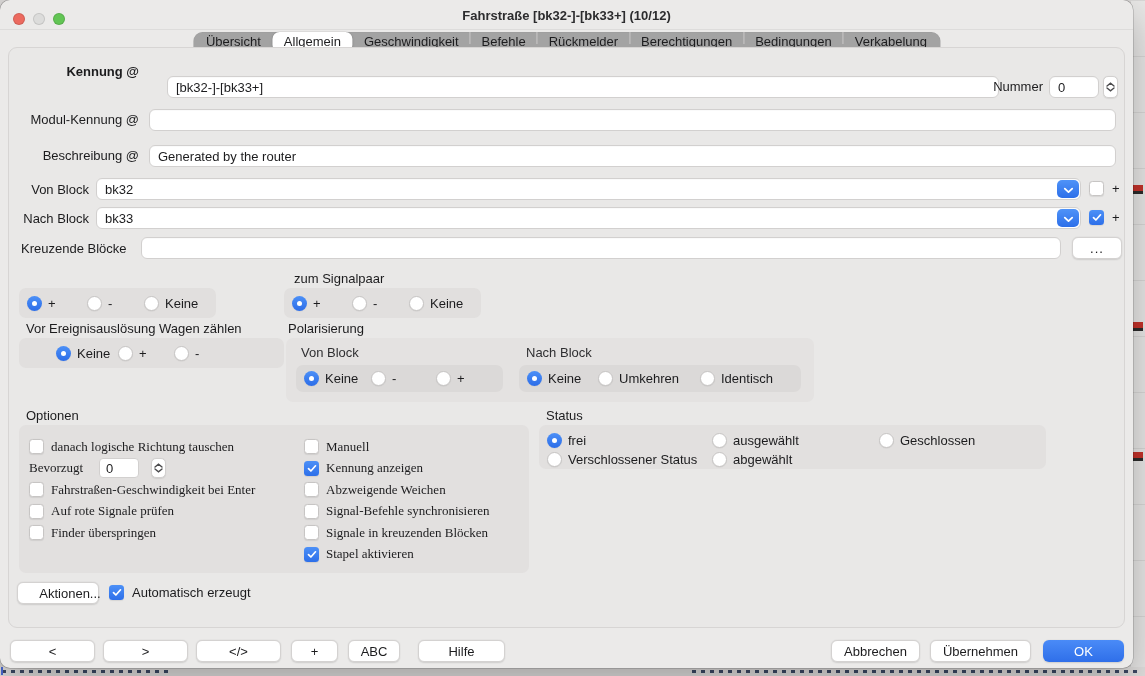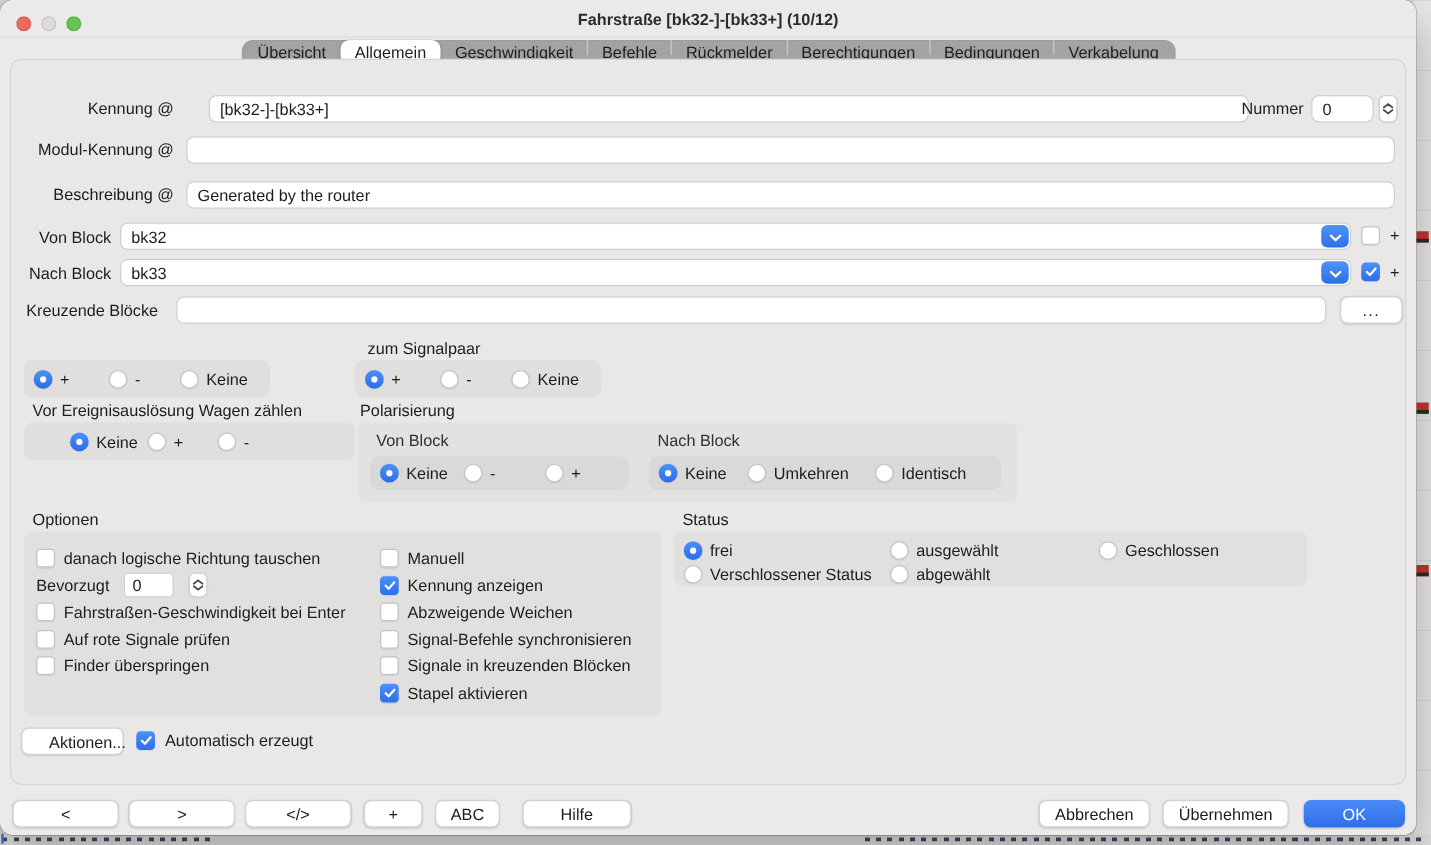--- a/index.html
+++ b/index.html
@@ -95,35 +95,35 @@
   .polar-nach-box{left:233px;top:27px;width:282px;height:27px;}
   .polar-nach-box .radio-item{width:71px;}
   .polar-nach-box .radio-item:nth-child(2){width:102px;}
   .polar-nach-box .radio-item:last-child{width:auto;}
 
   .pos-opt-box{left:10px;top:377px;width:510px;height:148px;background:#e2e0df;}
   .opt-col{position:absolute;top:11px;display:flex;flex-direction:column;}
   .pos-opt-left{left:10px;}
   .pos-opt-right{left:285px;}
   .opt-row{height:21.5px;display:flex;align-items:center;gap:7px;}
-  .opt-lbl{white-space:nowrap;}
+  .opt-lbl{white-space:nowrap;font-family:Liberation Serif, serif;}
   .stepper-row .opt-lbl{width:63px;}
   .mini-field{height:20px;width:40px;box-sizing:border-box;background:#fff;border:1px solid #d2d0cf;
     border-radius:4px;display:flex;align-items:center;padding:0 6px;}
 
   .pos-status-box{left:530px;top:377px;width:507px;height:44px;background:#e2e0df;padding-top:6px;}
   .status-row{display:grid;grid-template-columns:165px 167px auto;align-items:center;height:19px;padding-left:8px;}
 
   .btn{position:absolute;height:22px;box-sizing:border-box;background:#fff;border:1px solid #d4d2d1;
     border-radius:6px;display:flex;align-items:center;justify-content:center;font-size:13px;
     box-shadow:0 0.5px 1.5px rgba(0,0,0,.12);white-space:nowrap;}
   .btn.primary{background:linear-gradient(#4a8bf7,#2f6fe9);color:#fff;border:none;}
 
   
-  .pos-kennung-lbl{left:0;top:31px;width:130px;}
+  .pos-kennung-lbl{left:0;top:16px;width:130px;font-weight:bold;}
   .pos-kennung-field{left:140px;top:28px;width:832px;margin-left:18px;}
   .pos-nummer-lbl{left:978px;top:31px;width:56px;}
   .pos-nummer-field{left:1040px;top:28px;width:50px;}
   .pos-modul-lbl{left:0;top:64px;width:130px;}
   .pos-modul-field{left:140px;top:61px;width:967px;}
   .pos-beschr-lbl{left:0;top:100px;width:130px;}
   .pos-beschr-field{left:140px;top:97px;width:967px;}
   .pos-vonblock-lbl{left:0;top:134px;width:80px;}
   .pos-vonblock-combo{left:87px;top:130px;width:985px;}
   .pos-vonblock-check{left:1080px;top:133px;}

